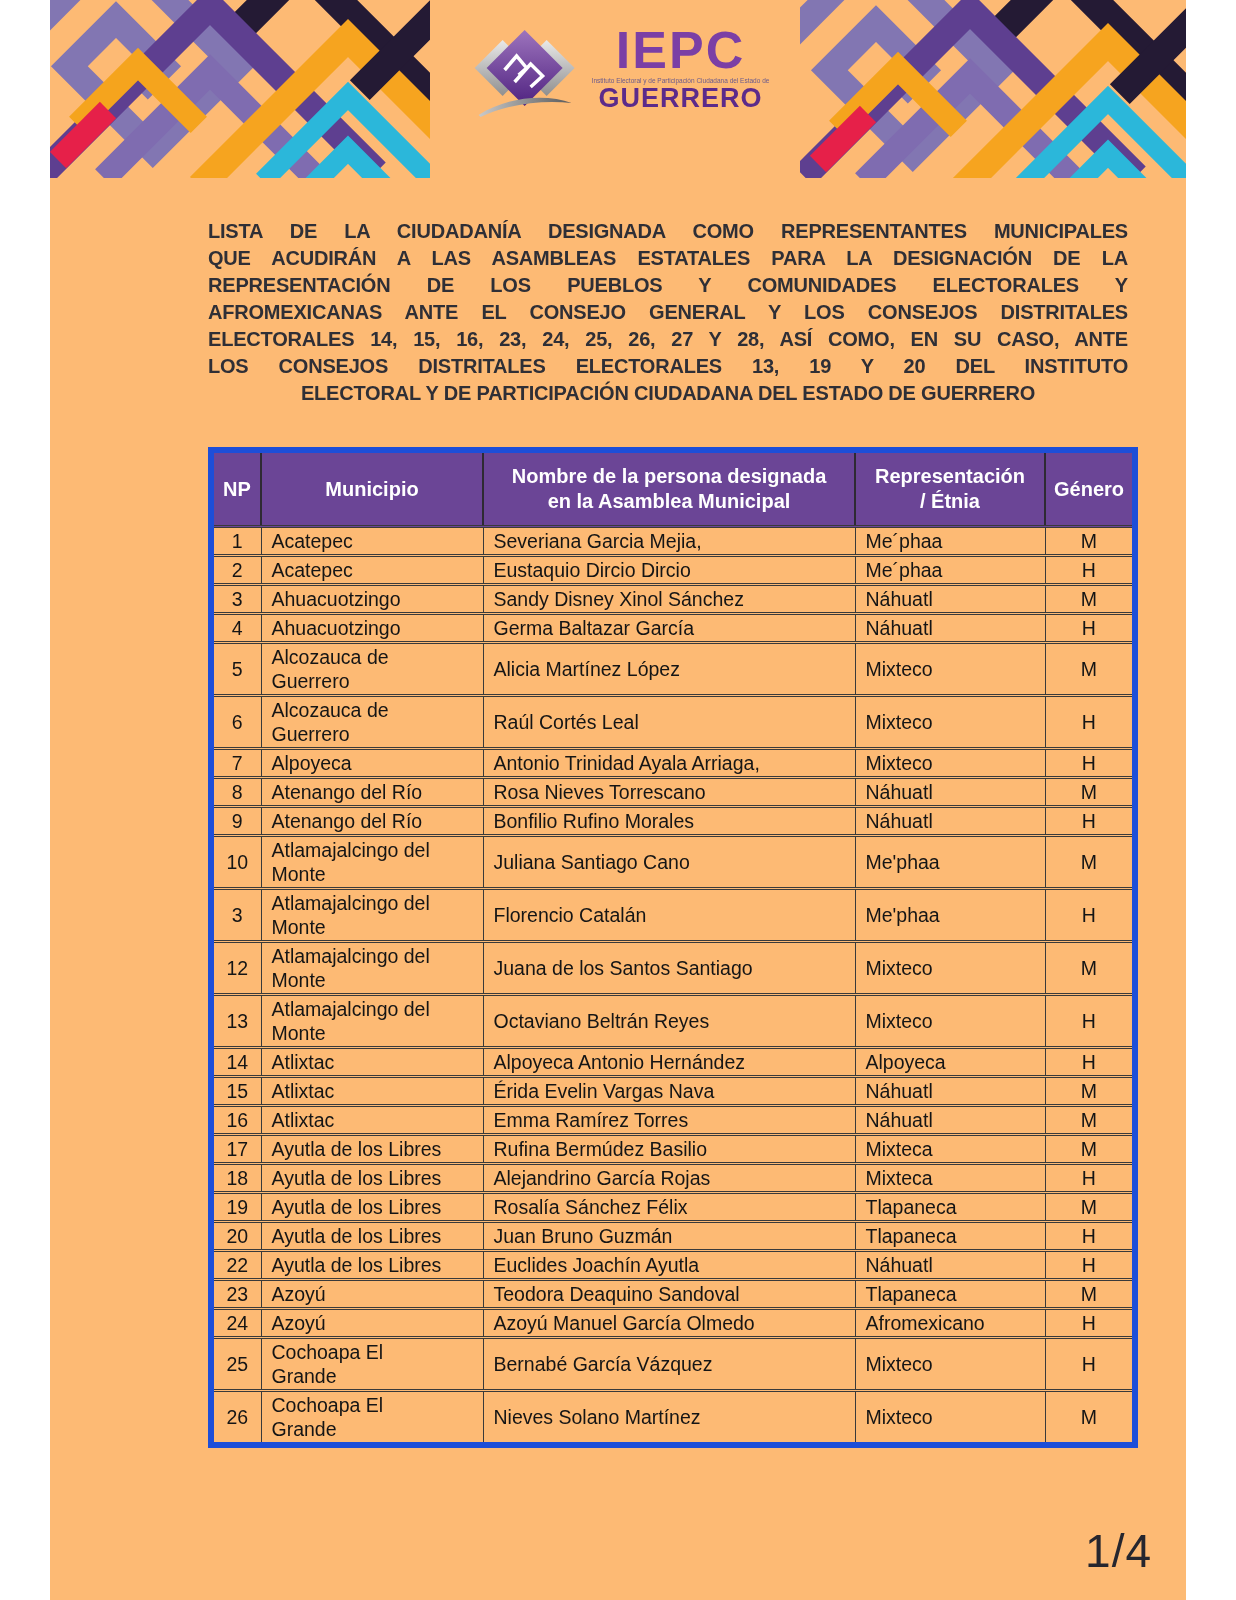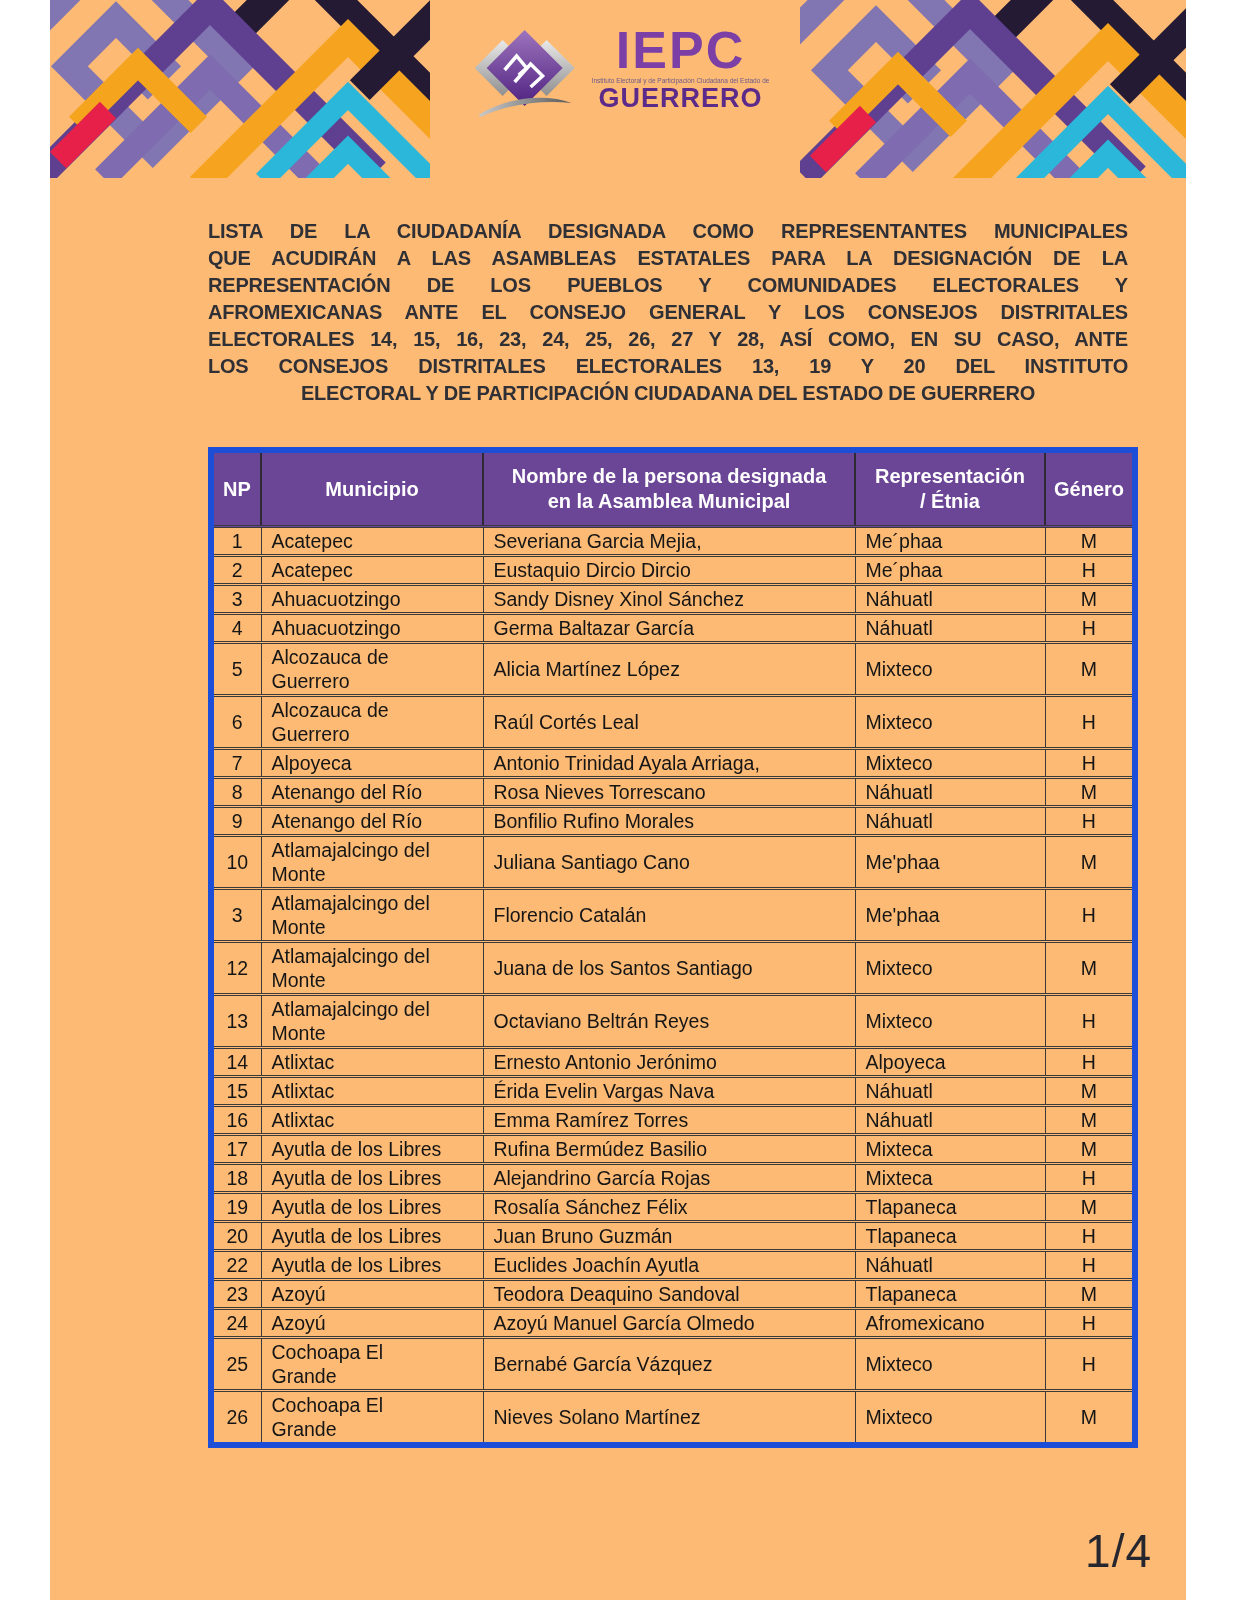--- a/index.html
+++ b/index.html
@@ -242,21 +242,21 @@
             <td class="center">13</td>
             <td>Atlamajalcingo del
 Monte</td>
             <td>Octaviano Beltrán Reyes</td>
             <td>Mixteco</td>
             <td class="center">H</td>
           </tr>
           <tr>
             <td class="center">14</td>
             <td>Atlixtac</td>
-            <td>Ernesto Antonio Jerónimo</td>
+            <td>Alpoyeca Antonio Hernández</td>
             <td>Alpoyeca</td>
             <td class="center">H</td>
           </tr>
           <tr>
             <td class="center">15</td>
             <td>Atlixtac</td>
             <td>Érida Evelin Vargas Nava</td>
             <td>Náhuatl</td>
             <td class="center">M</td>
           </tr>

